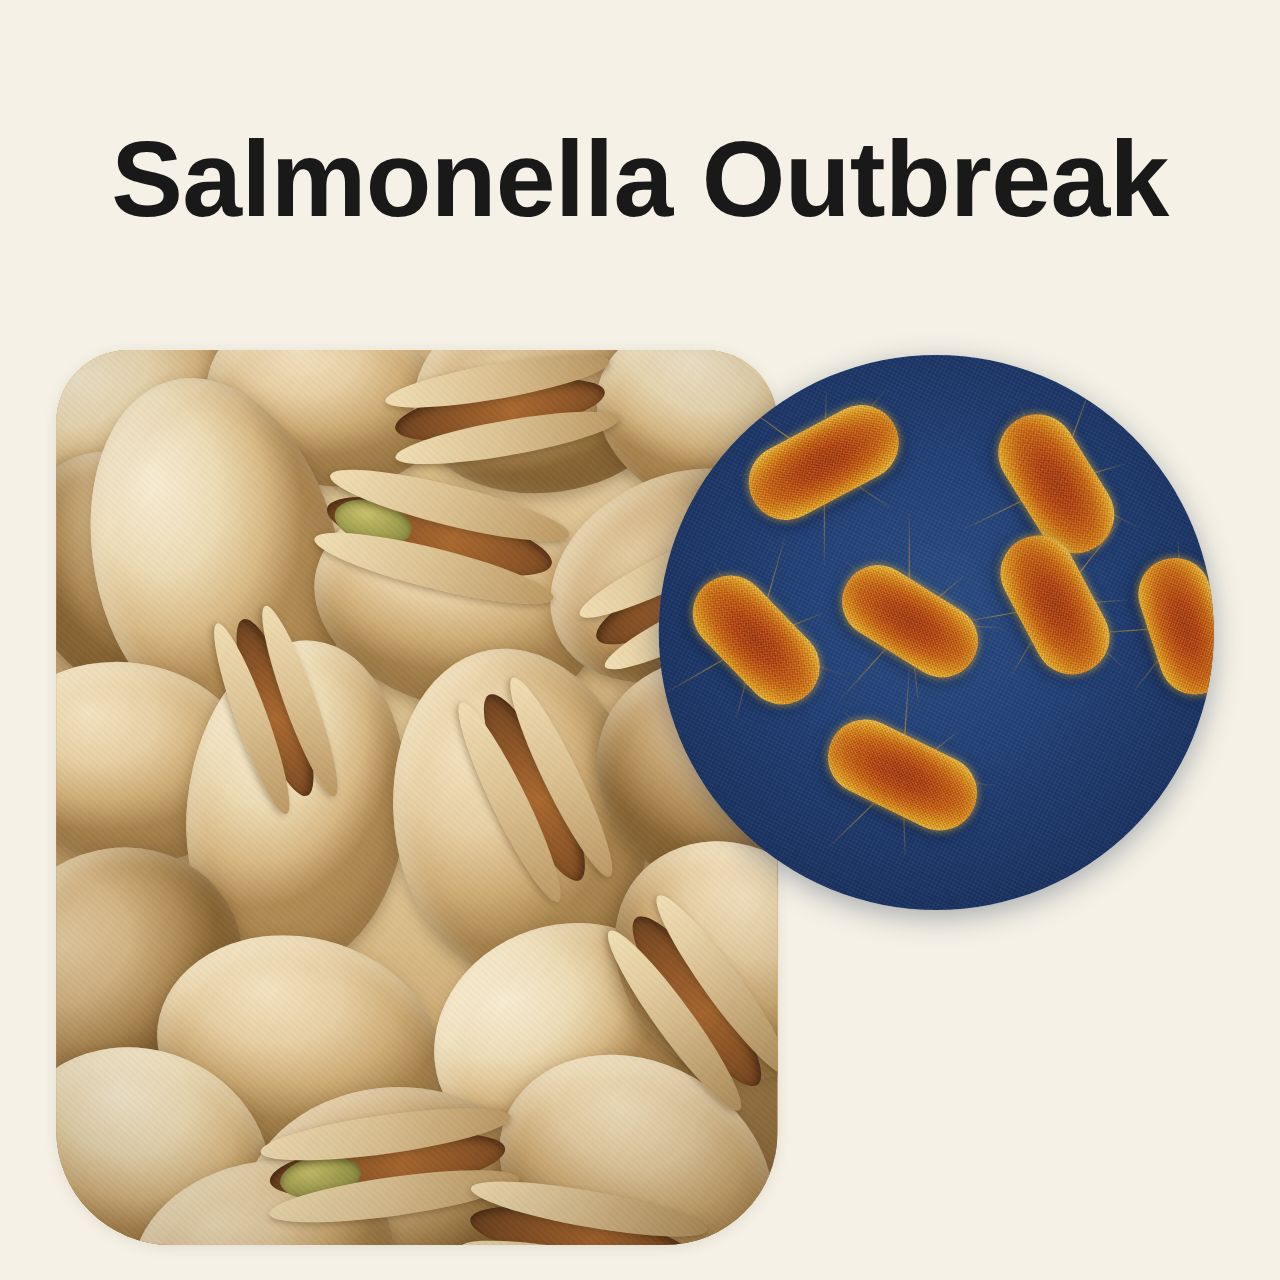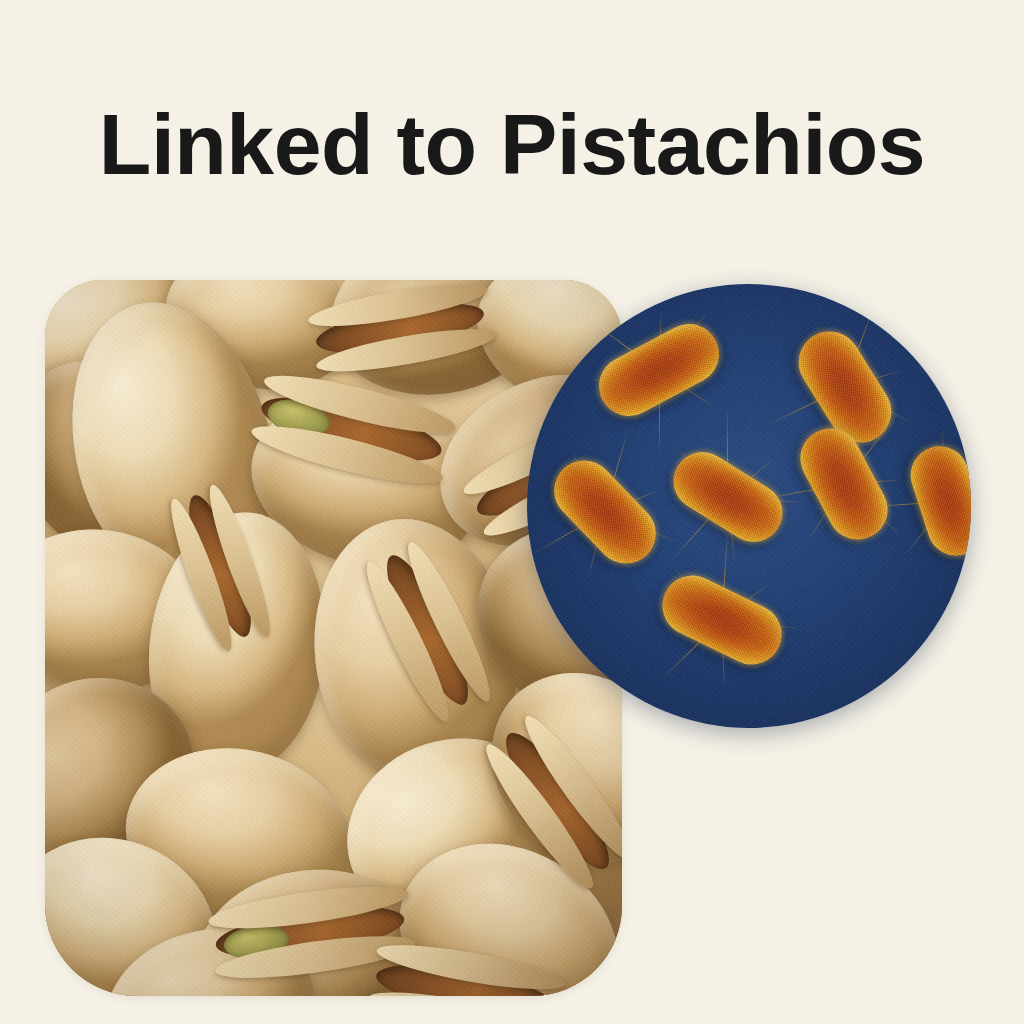--- a/index.html
+++ b/index.html
@@ -183,21 +183,21 @@
     transform-origin: 0 50%;
     pointer-events: none;
   }
 </style>
 </head>
 <body>
 
 <div id="poster">
 
   <h1 id="headline">
-    <span class="hl-line">Linked to Pistachios</span>
+    <span class="hl-line">Salmonella Outbreak</span>
   </h1>
 
   <div id="pistachio-card">
     <div id="pistachio-photo">
       <div id="nut-layer">
           <div class="nut light" style="left: -40px; top: -30px; width: 210px; height: 150px; transform: rotate(-18deg);"></div>
           <div class="nut" style="left: 120px; top: -34px; width: 190px; height: 142px; transform: rotate(12deg);"></div>
           <div class="nut dark" style="left: 285px; top: -46px; width: 215px; height: 160px; transform: rotate(-8deg);"></div>
           <div class="nut light" style="left: 430px; top: -20px; width: 200px; height: 150px; transform: rotate(22deg);"></div>
           <div class="nut dark" style="left: -45px; top: 96px; width: 205px; height: 165px; transform: rotate(62deg);"></div>

